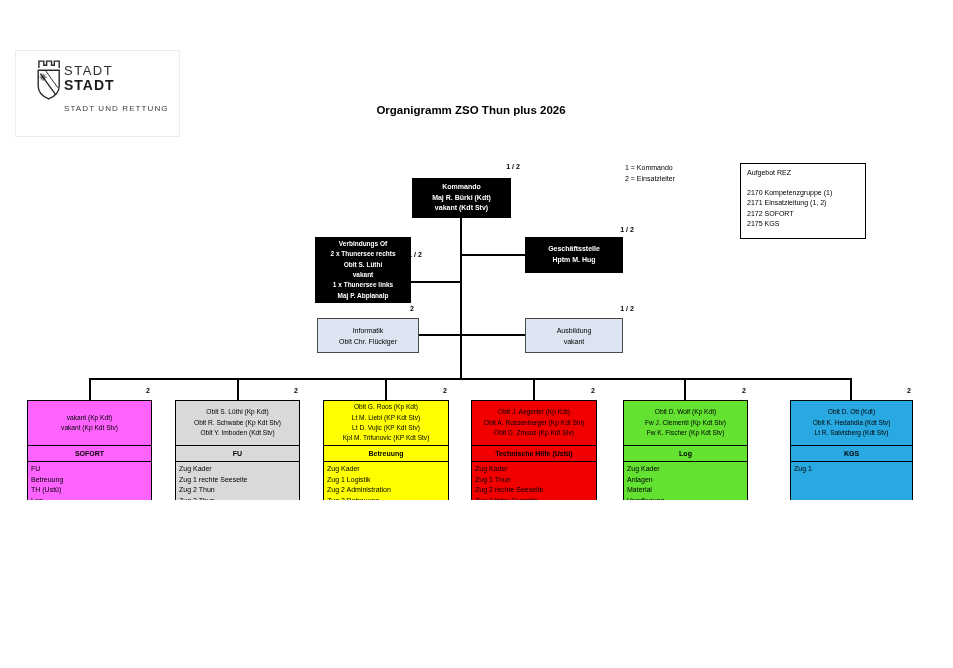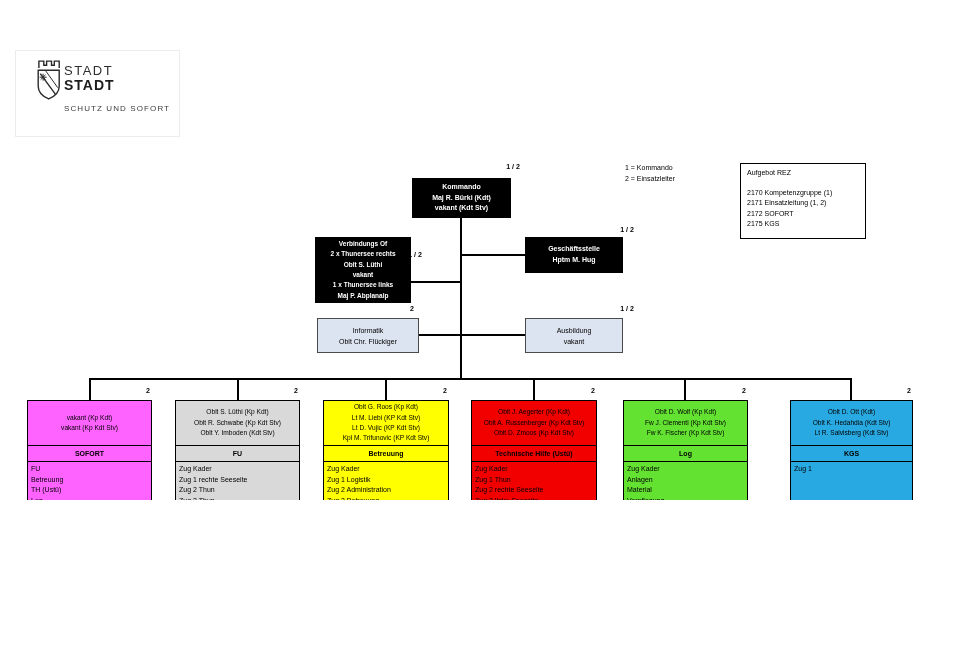--- a/index.html
+++ b/index.html
@@ -55,23 +55,24 @@
       <path d="M16,17 L34,42" stroke="#2a2a2a" stroke-width="1.4"></path>
       <g stroke="#2a2a2a" stroke-width="1.4">
         <line x1="13" y1="22" x2="13" y2="32"></line>
         <line x1="8" y1="27" x2="18" y2="27"></line>
         <line x1="9.5" y1="23.5" x2="16.5" y2="30.5"></line>
         <line x1="16.5" y1="23.5" x2="9.5" y2="30.5"></line>
       </g>
     </svg>
     <div class="logo-stadt">STADT</div>
     <div class="logo-thun">STADT</div>
-    <div class="logo-sub">SCHUTZ UND SOFORT</div>
-  </div>
-
+    <div class="logo-sub">STADT UND RETTUNG</div>
+  </div>
+
+  <div class="org-title">Organigramm ZSO Thun plus 2026</div>
 
   <div class="legend">
     <div>1 = Kommando</div>
     <div>2 = Einsatzleiter</div>
   </div>
 
   <div class="aufgebot">
     <div>Aufgebot REZ</div>
     <div class="gap"></div>
     <div>2170 Kompetenzgruppe (1)</div>

